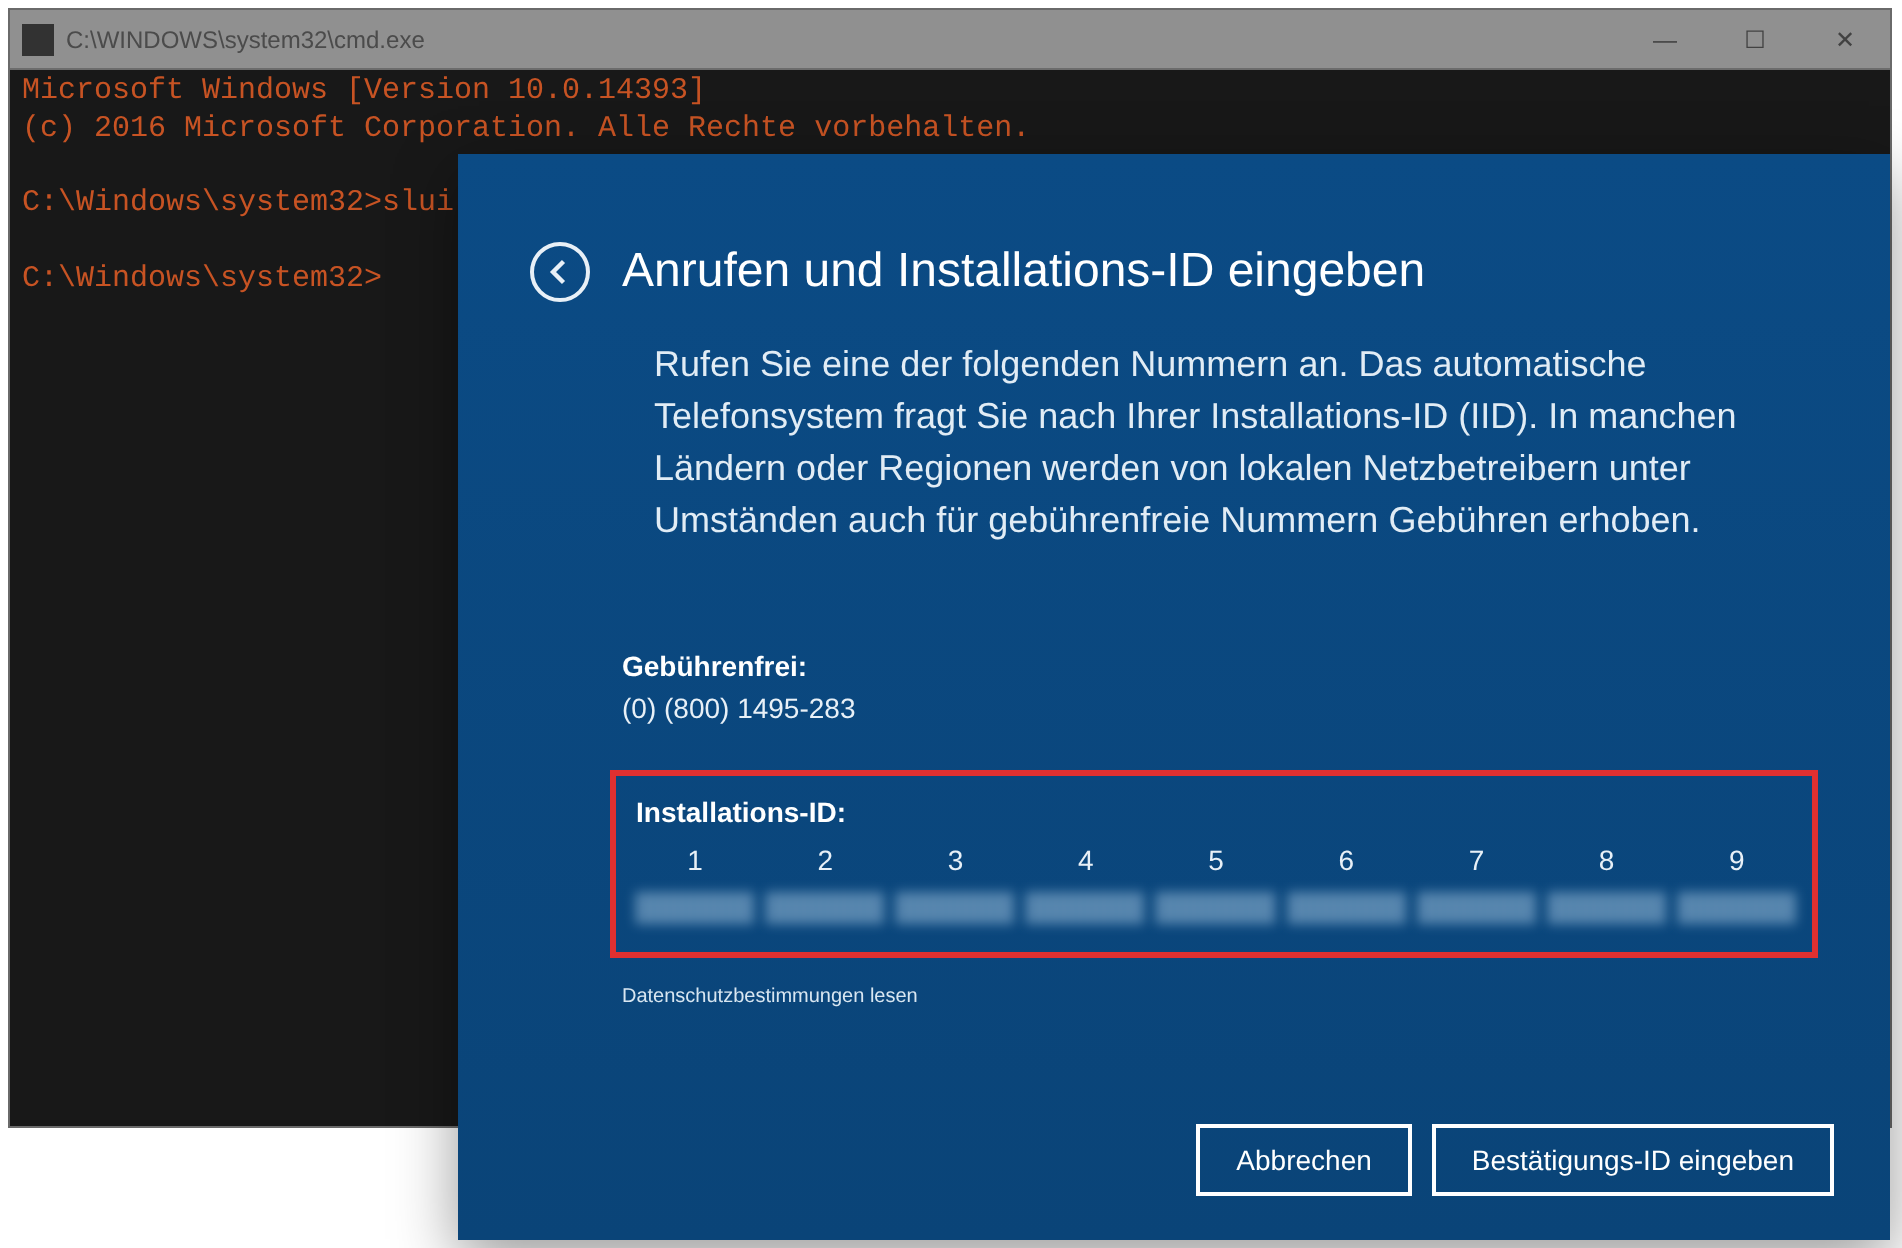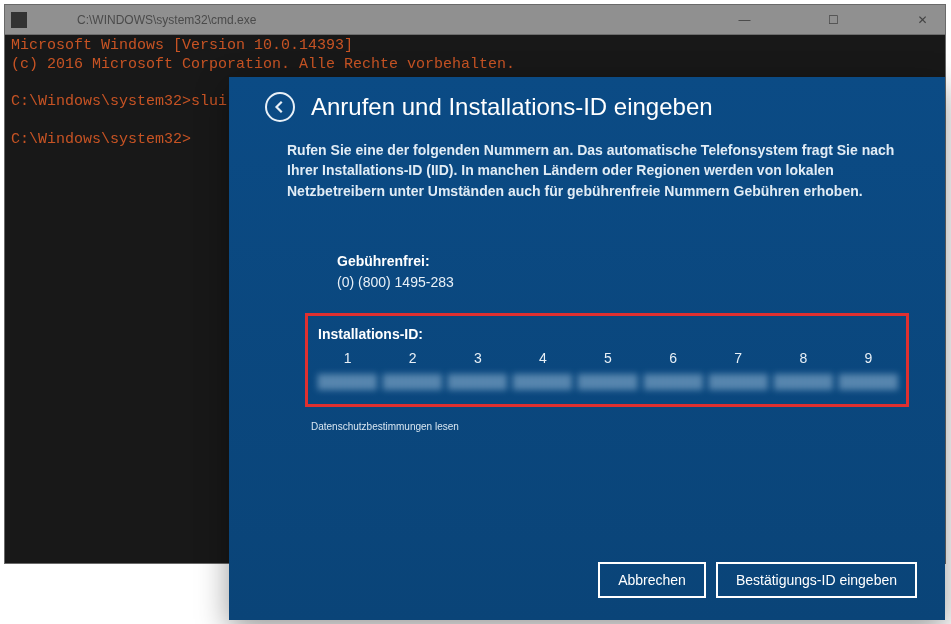--- a/index.html
+++ b/index.html
@@ -21,21 +21,20 @@
 }
 .titlebar {
   height: 30px;
   background: #f0f0f0;
   display: flex;
   align-items: center;
   font-size: 12px;
   color: #666;
   border-bottom: 1px solid #aaa;
   opacity: 0.55;
-  gap: 44px;
 }
 .titlebar .title-icon {
   width: 16px; height: 16px; margin: 0 6px;
   background: #333;
   display: inline-block;
 }
 .titlebar .title-text { flex: 1; }
 .winbtn {
   width: 45px; height: 30px;
   display: flex; align-items: center; justify-content: center;
@@ -49,21 +48,21 @@
   white-space: pre;
   line-height: 1.25;
 }
 
 .dialog {
   position: absolute;
   left: 229px; top: 77px;
   width: 716px; height: 543px;
   background: linear-gradient(180deg, #0b4b85 0%, #0a4478 100%);
   color: #e8f0f7;
-  padding: 15px 36px 20px 36px;
+  padding: 44px 36px 20px 36px;
   box-shadow: 0 10px 30px rgba(0,0,0,0.4);
 }
 .dlg-header {
   display: flex;
   align-items: center;
   gap: 16px;
   margin-bottom: 18px;
 }
 .back-btn {
   width: 30px; height: 30px;
@@ -72,29 +71,28 @@
   display: flex; align-items: center; justify-content: center;
   cursor: pointer;
 }
 .back-btn svg { width: 14px; height: 14px; fill: none; stroke: #e8f0f7; stroke-width: 2.5; }
 .dlg-title {
   font-size: 24px;
   font-weight: 400;
   color: #fff;
 }
 .dlg-desc {
-  font-size: 14px;
+  font-size: 18px;
   line-height: 1.45;
-  margin-left: 22px;
+  margin-left: 62px;
   margin-bottom: 50px;
   color: #e1ecf5;
-  font-weight: bold;
 }
 .phone-block {
-  margin-left: 72px;
+  margin-left: 46px;
   margin-bottom: 20px;
   font-size: 14px;
   line-height: 1.5;
 }
 .phone-block .plabel { font-weight: 600; color: #fff; }
 .inst-box {
   margin-left: 40px;
   border: 3px solid #e03030;
   padding: 10px 8px 14px 10px;
   margin-top: 20px;

